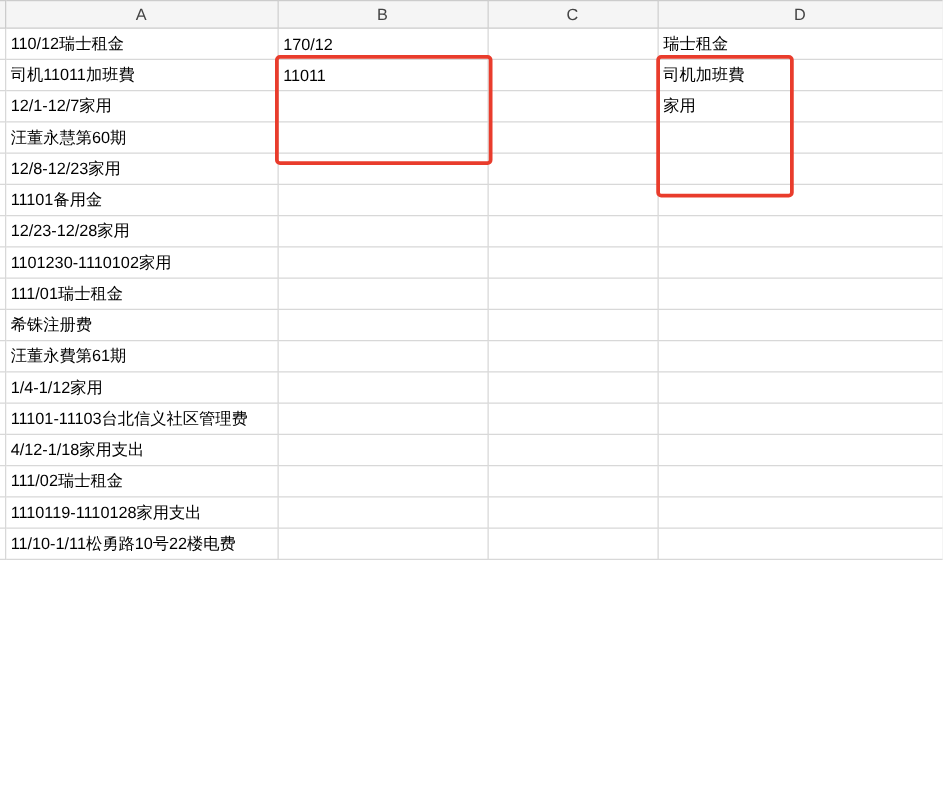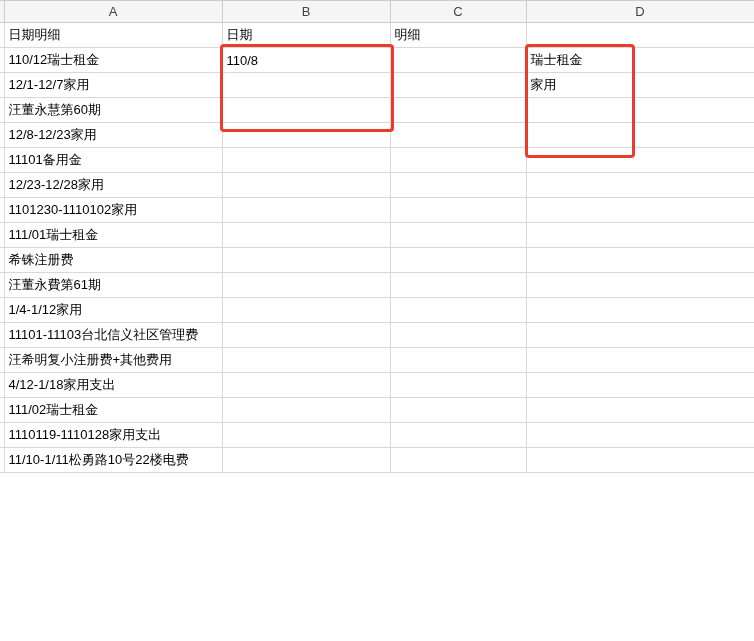--- a/index.html
+++ b/index.html
@@ -73,37 +73,37 @@
     <thead>
       <tr>
         <th class="gutter colhead"></th>
         <th class="colhead">A</th>
         <th class="colhead">B</th>
         <th class="colhead">C</th>
         <th class="colhead">D</th>
       </tr>
     </thead>
     <tbody id="grid-body">
-      <tr>
-        <td class="gutter"></td>
-        <td>日期明细</td>
-        <td>日期</td>
-        <td>明细</td>
-        <td></td>
-      </tr>
 
         <tr>
           <td class="gutter"></td>
           <td>110/12瑞士租金</td>
-          <td>110/8</td>
+          <td>170/12</td>
           <td></td>
           <td>瑞士租金</td>
         </tr>
         <tr>
           <td class="gutter"></td>
+          <td>司机11011加班費</td>
+          <td>11011</td>
+          <td></td>
+          <td>司机加班費</td>
+        </tr>
+        <tr>
+          <td class="gutter"></td>
           <td>12/1-12/7家用</td>
           <td></td>
           <td></td>
           <td>家用</td>
         </tr>
         <tr>
           <td class="gutter"></td>
           <td>汪董永慧第60期</td>
           <td></td>
           <td></td>
@@ -161,27 +161,20 @@
         <tr>
           <td class="gutter"></td>
           <td>1/4-1/12家用</td>
           <td></td>
           <td></td>
           <td></td>
         </tr>
         <tr>
           <td class="gutter"></td>
           <td>11101-11103台北信义社区管理费</td>
-          <td></td>
-          <td></td>
-          <td></td>
-        </tr>
-        <tr>
-          <td class="gutter"></td>
-          <td>汪希明复小注册费+其他费用</td>
           <td></td>
           <td></td>
           <td></td>
         </tr>
         <tr>
           <td class="gutter"></td>
           <td>4/12-1/18家用支出</td>
           <td></td>
           <td></td>
           <td></td>

